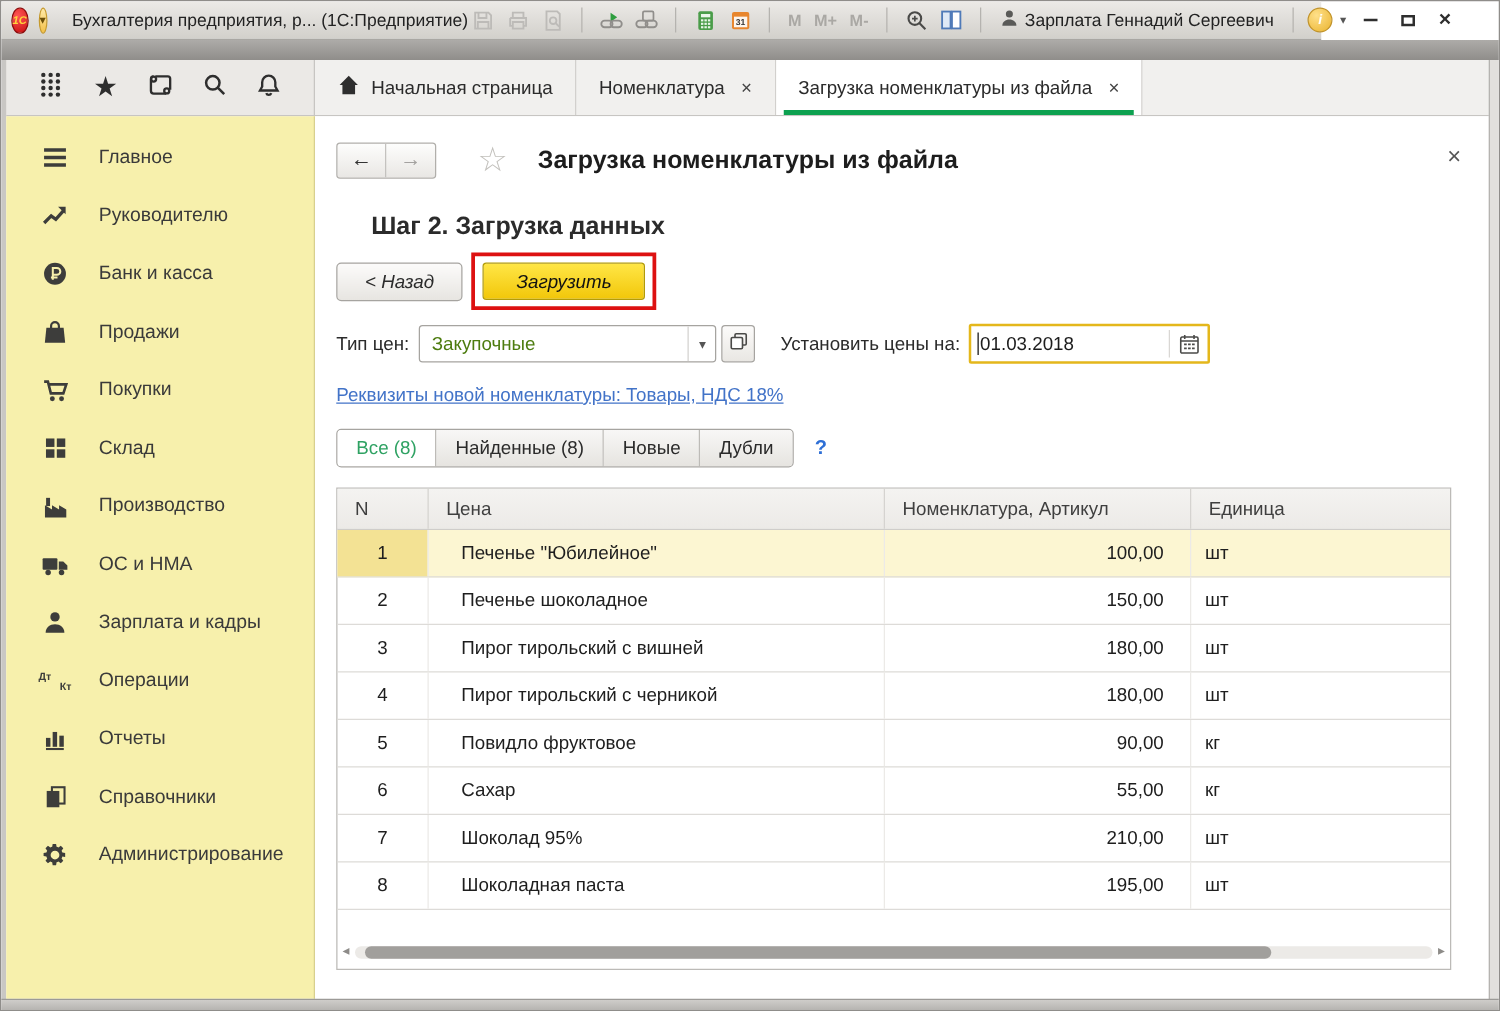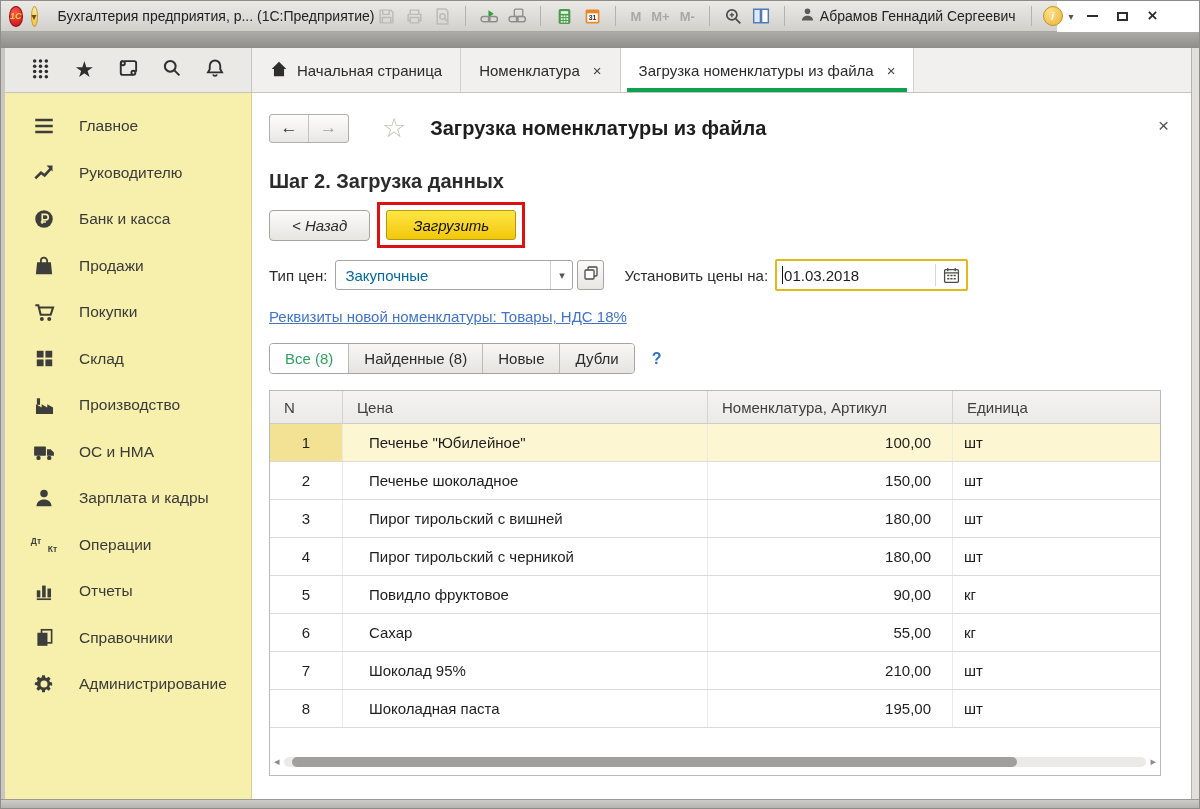--- a/index.html
+++ b/index.html
@@ -68,34 +68,34 @@
 
   .navrow { display:flex; align-items:center; margin-top:20px; height:30px; position:relative; }
   .navgroup { display:flex; border:1px solid #b1afab; border-radius:3px; overflow:hidden; background:linear-gradient(#fdfdfc,#e9e7e4); }
   .navgroup .nbtn { width:39px; height:27px; display:flex; align-items:center; justify-content:center; font-size:17px; }
   .navgroup .nbtn:first-child { border-right:1px solid #c4c2bf; color:#333; }
   .navgroup .nbtn:last-child { color:#a4a2a0; }
   .fav-star { font-size:27px; color:#c2c0bc; margin-left:33px; line-height:1; }
   .page-title { font-size:20px; font-weight:bold; color:#1d1d1d; margin-left:24px; }
   .form-close { position:absolute; right:24px; top:2px; font-size:19px; color:#555; }
 
-  .step-title { margin-top:27px; font-size:20px; font-weight:bold; color:#2b2b2b; }
+  .step-title { margin-top:27px; font-size:20px; font-weight:bold; color:#2b2b2b;margin-left:28px; }
 
   .btnrow { margin-top:9px; display:flex; align-items:center;font-style:italic; }
   .btn { border:1px solid #a6a4a0; border-radius:4px; background:linear-gradient(#fcfbfa,#e7e5e1);
     font-size:15px; color:#2b2b2b; height:31px; padding:0 22px; display:flex; align-items:center; }
   .red-box { margin-left:7px; border:3px solid #dd1111; padding:5px 6px; display:flex; }
   .btn-load { background:linear-gradient(#ffe646,#f2c70a); border:1px solid #b29b07; border-radius:3px;
     height:30px; padding:0 26px; font-size:15px; color:#111; display:flex; align-items:center; }
 
   .formrow { margin-top:11px; display:flex; align-items:center; height:32px; }
   .flabel { font-size:15px; color:#2b2b2b; white-space:nowrap; }
   .combo { margin-left:8px; width:238px; height:30px; border:1px solid #a6a4a0; border-radius:3px; background:#fff;
     display:flex; align-items:center; overflow:hidden; }
-  .combo .cval { flex:1; padding-left:9px; font-size:15px; color:#0369a1; }
+  .combo .cval { flex:1; padding-left:9px; font-size:15px; color:#4d7c0f; }
   .combo .carrow { width:22px; height:100%; display:flex; align-items:center; justify-content:center;
     color:#555; font-size:11px; border-left:1px solid #d4d2cf; }
   .open-btn { margin-left:4px; width:27px; height:30px; border:1px solid #a6a4a0; border-radius:3px;
     background:linear-gradient(#fcfbfa,#e9e7e3); display:flex; align-items:center; justify-content:center; color:#4a4a48; }
   .datefield { margin-left:7px; width:193px; height:32px; border:2px solid #e4b71b; border-radius:2px; background:#fff;
     display:flex; align-items:center; }
   .datefield .cursor { width:1px; height:18px; background:#111; margin-left:5px; }
   .datefield .dval { flex:1; padding-left:1px; font-size:15px; color:#1d1d1d; }
   .datefield .ddiv { width:1px; height:22px; background:#d9d7d4; }
   .datefield .dcal { width:30px; display:flex; align-items:center; justify-content:center; color:#4a4a48; }
@@ -243,21 +243,21 @@
               <rect x="8.5" y="2" width="6" height="12" fill="#fff" stroke="#4f7ab8" stroke-width="1.3"></rect>
             </svg>
           </span>
         </div>
       <div class="tb-sep"></div>
       <div class="user">
         <span><svg width="15" height="15" viewBox="0 0 16 16" fill="#5a5a58">
               <circle cx="8" cy="4.5" r="3"></circle>
               <path d="M2 14.5c0-3.3 2.7-5.3 6-5.3s6 2 6 5.3z"></path>
             </svg></span>
-        <span>Абрамов Геннадий Сергеевич</span>
+        <span>Зарплата Геннадий Сергеевич</span>
       </div>
       <div class="tb-sep"></div>
       <div class="info-btn">
           <span>i</span>
         </div>
       <div class="chev">▾</div>
       <div class="wc">
           <span class="bar"></span>
         </div>
       <div class="wc">

